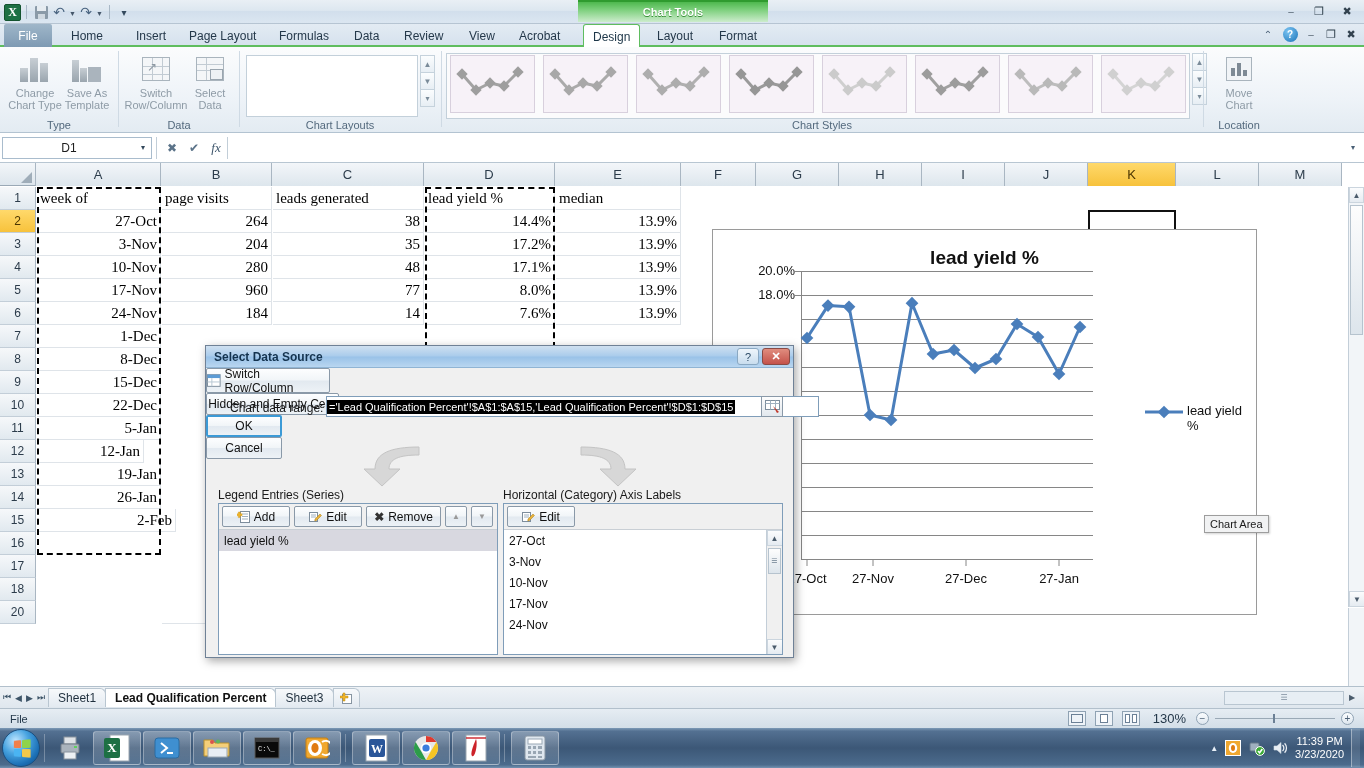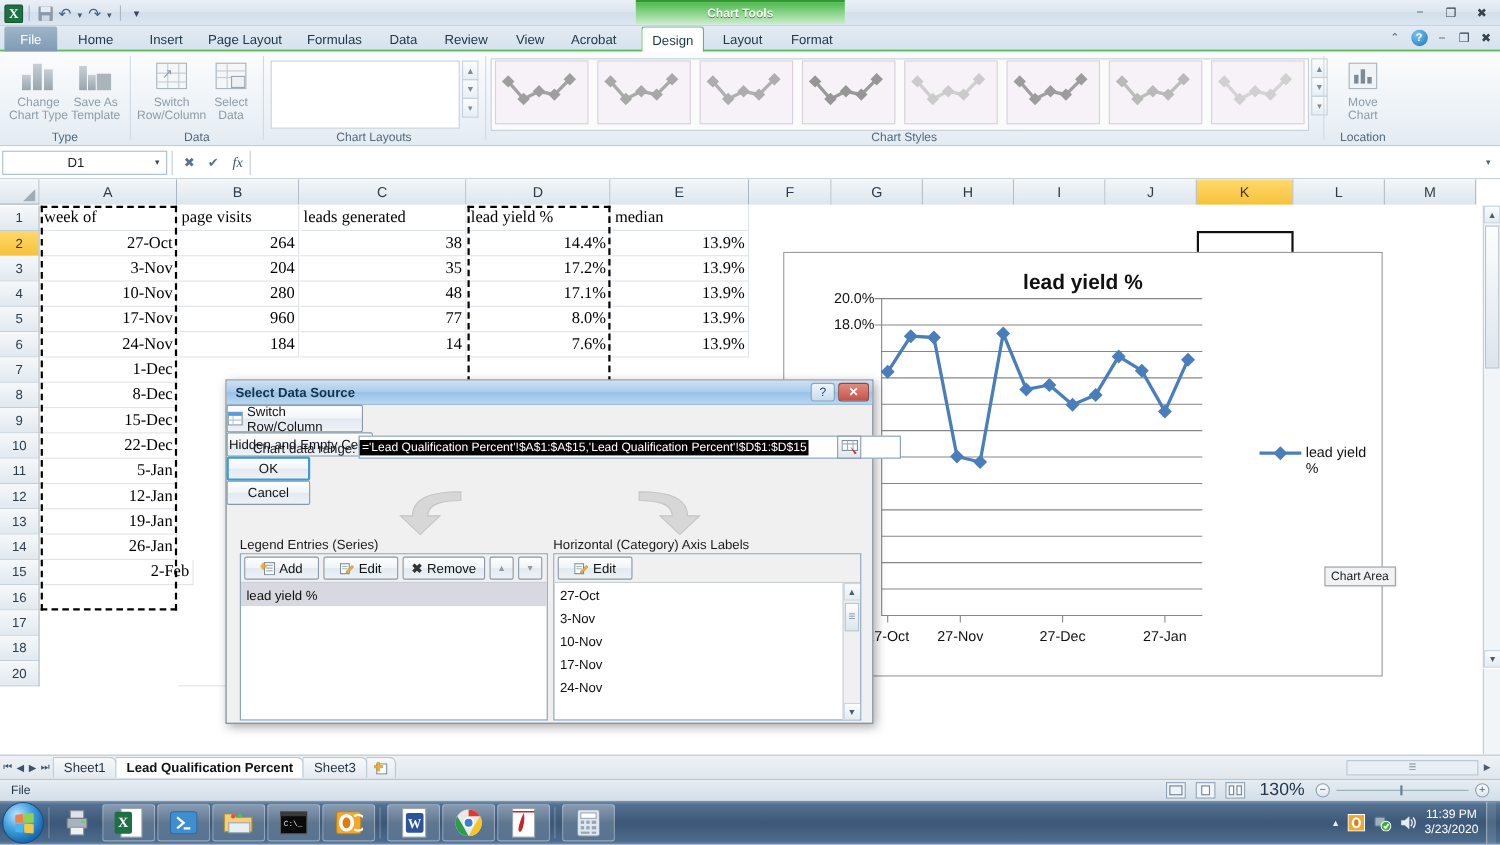--- a/index.html
+++ b/index.html
@@ -653,21 +653,21 @@
         <div class="gcell r" style="left: 37px; top: 139px; width: 124px;">24-Nov</div>
         <div class="gcell r" style="left: 162px; top: 139px; width: 110px; text-align: center;">184</div>
         <div class="gcell r" style="left: 273px; top: 139px; width: 151px;">14</div>
         <div class="gcell r" style="left: 425px; top: 139px; width: 130px;">7.6%</div>
         <div class="gcell r" style="left: 556px; top: 139px; width: 125px;">13.9%</div>
         <div class="gcell r" style="left: 37px; top: 162px; width: 124px;">1-Dec</div>
         <div class="gcell r" style="left: 37px; top: 185px; width: 124px;">8-Dec</div>
         <div class="gcell r" style="left: 37px; top: 208px; width: 124px;">15-Dec</div>
         <div class="gcell r" style="left: 37px; top: 231px; width: 124px;">22-Dec</div>
         <div class="gcell r" style="left: 37px; top: 254px; width: 124px;">5-Jan</div>
-        <div class="gcell r" style="left: 37px; top: 277px; width: 124px;">12-Jan</div>
+        <div class="gcell r" style="left: 37px; top: 277px; width: 107px;">12-Jan</div>
         <div class="gcell r" style="left: 37px; top: 300px; width: 124px;">19-Jan</div>
         <div class="gcell r" style="left: 37px; top: 323px; width: 124px;">26-Jan</div>
         <div class="gcell r" style="left: 37px; top: 346px; width: 139px;">2-Feb</div>
         <div class="gcell r" style="left: 162px; top: 438px; width: 110px;">13.9%</div>
       </div>
 
     <div class="marchants" style="left:37px;top:24px;width:124px;height:368px"></div>
     <div class="marchants" style="left:425px;top:24px;width:130px;height:161px"></div>
 
     <div class="selbox" style="left:1088px;top:47px;width:88px;height:23px"></div>
@@ -904,21 +904,21 @@
       <div class="viewbtn">
         <span style="position:absolute;left:2px;top:2px;right:2px;bottom:2px;border:1px solid #6b8096"></span>
       </div>
       <div class="viewbtn">
         <span style="position:absolute;left:4px;top:2px;right:4px;bottom:2px;background:#fff;border:1px solid #6b8096"></span>
       </div>
       <div class="viewbtn">
         <span style="position:absolute;left:2px;top:2px;width:5px;bottom:2px;background:#fff;border:1px solid #6b8096"></span>
         <span style="position:absolute;right:2px;top:2px;width:5px;bottom:2px;background:#fff;border:1px solid #6b8096"></span>
       </div>
-      <span style="font-size:16px;color:#24384a;margin:0 4px">130%</span>
+      <span style="font-size:13px;color:#24384a;margin:0 4px">130%</span>
       <span class="zcirc">−</span>
       <span class="zoomtrack">
           <span class="zoomknob"></span>
         </span>
       <span class="zcirc">+</span>
     </div>
   </div>
 
   <div class="taskbar">
     <div class="startorb">

